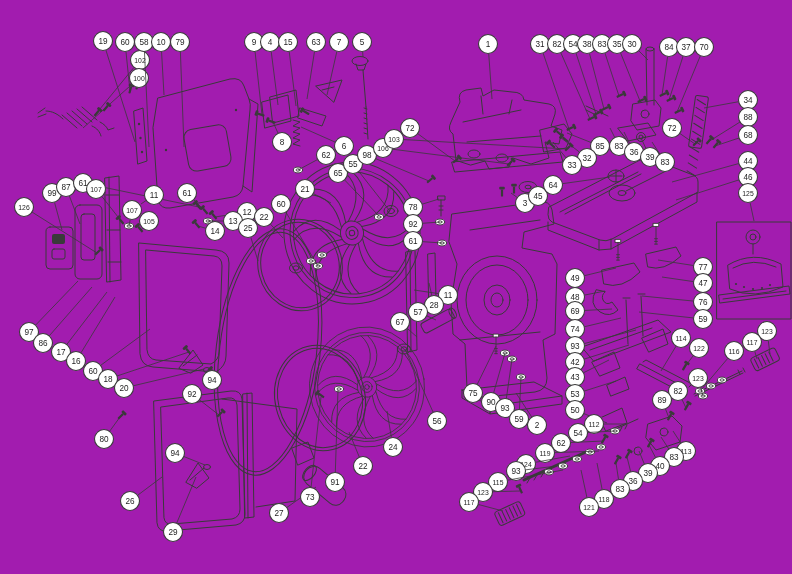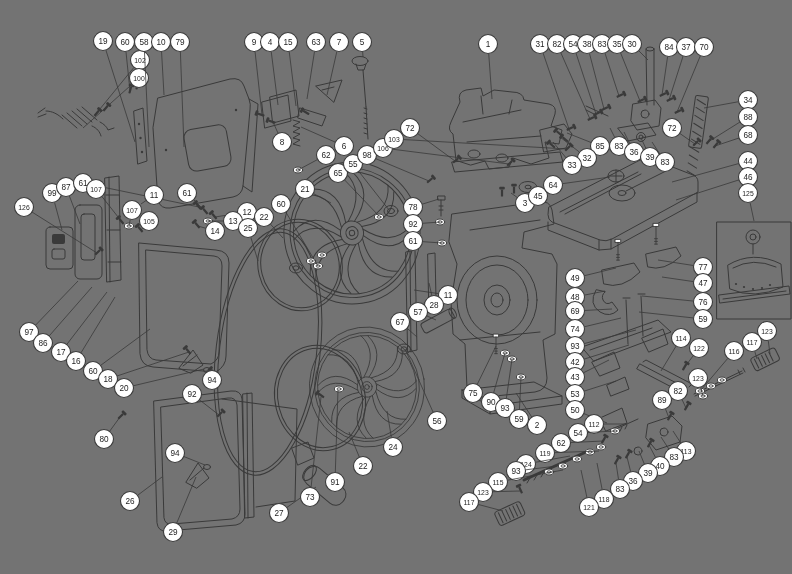--- a/index.html
+++ b/index.html
@@ -1,16 +1,16 @@
 <!DOCTYPE html>
 <html><head>
 <meta charset="utf-8">
 <style>
   html,body{margin:0;padding:0;background:#ffffff;}
-  .stage{position:relative;width:792px;height:574px;background:#737373;overflow:hidden;}
+  .stage{position:relative;width:792px;height:574px;background:#a21caf;overflow:hidden;}
   svg{display:block;}
   svg text{font-family:"Liberation Sans",sans-serif;fill:#1d1d1d;}
   .leader{stroke:#3a3a3a;stroke-width:0.8;fill:none;}
   .balloon{fill:#ffffff;stroke:#3a3a3a;stroke-width:1.1;}
 </style>
 </head>
 <body>
 
 <div class="stage">
 <svg id="diagram" width="792" height="574" viewBox="0 0 792 574">

